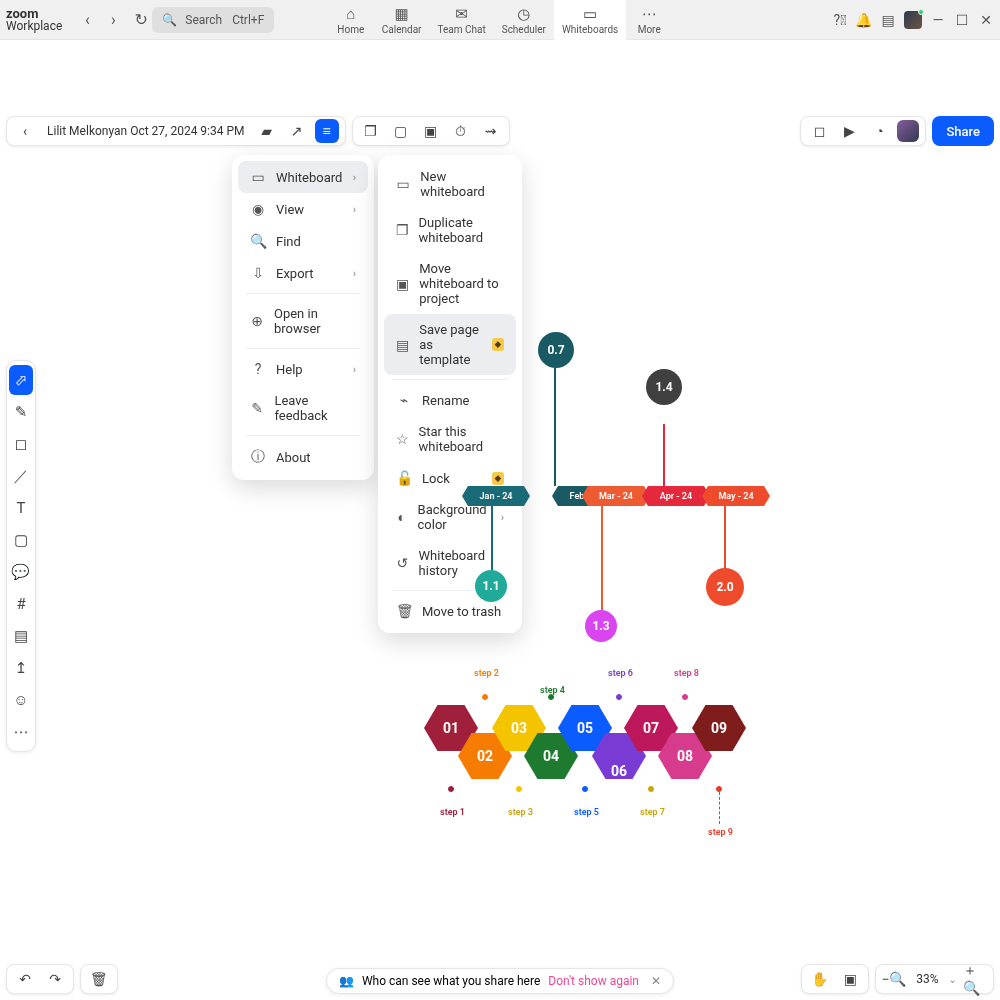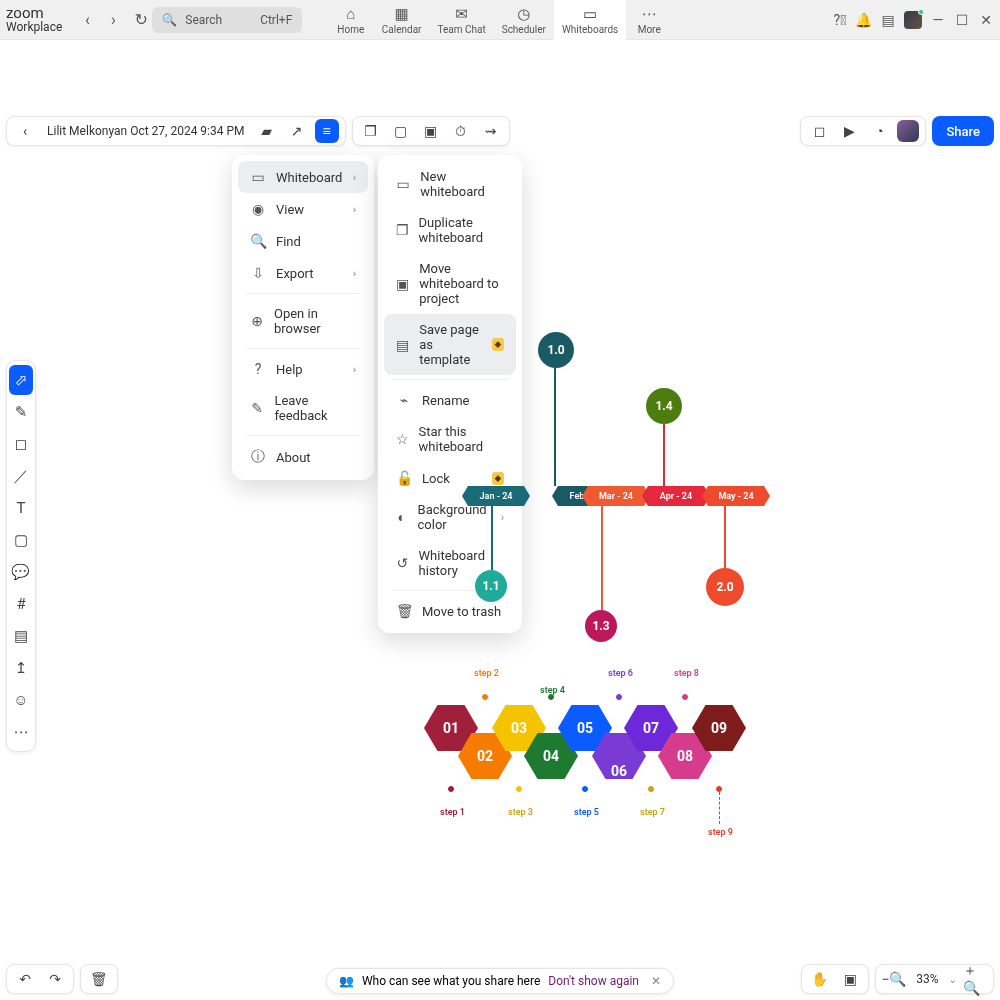--- a/index.html
+++ b/index.html
@@ -1,21 +1,21 @@
 <!DOCTYPE html>
 <html><head>
 <meta charset="utf-8">
 <style>
   * { box-sizing: border-box; margin: 0; padding: 0; font-family: -apple-system, BlinkMacSystemFont, "Segoe UI", Roboto, Arial, sans-serif; }
   body { background: #f0f0f0; width: 1000px; height: 1000px; overflow: hidden; position: relative; }
   
   
   .app-bar { background: #f0f0f0; height: 40px; display: flex; align-items: center; padding: 0 6px; border-bottom: 1px solid #e5e5e5; }
   .brand { display: flex; flex-direction: column; line-height: 1; margin-right: 8px; }
-  .brand-zoom { font-size: 15px; font-weight: 400; color: #333; }
+  .brand-zoom { font-size: 13px; font-weight: 700; color: #333; }
   .brand-wp { font-size: 12px; font-weight: 400; color: #333; }
   .nav-arrows { display: flex; gap: 4px; margin: 0 6px; }
   .icon-btn { width: 22px; height: 22px; display: flex; align-items: center; justify-content: center; color: #555; cursor: pointer; border-radius: 4px; }
   .search-box { background: #dfdfdf; border-radius: 6px; height: 26px; display: flex; align-items: center; padding: 0 10px; gap: 8px; color: #555; font-size: 12px; }
   .app-tabs { display: flex; margin-left: auto; margin-right: auto; position: absolute; left: 50%; transform: translateX(-50%); top: 0; height: 40px; }
   .app-tab { display: flex; flex-direction: column; align-items: center; justify-content: center; padding: 0 8px; font-size: 10px; color: #555; cursor: pointer; height: 40px; min-width: 46px; }
   .app-tab.active { background: #fff; }
   .app-tab .ticon { font-size: 15px; margin-bottom: 1px; }
   .right-ctrls { display: flex; gap: 8px; align-items: center; margin-left: auto; }
   .sq16 { width: 16px; height: 16px; display:flex; align-items:center; justify-content:center; color:#555; font-size:14px;}
@@ -65,40 +65,40 @@
   
   .hex { position:absolute; width:54px; height:46px; display:flex; align-items:center; justify-content:center; color:#fff; font-weight:700; font-size:14px; clip-path: polygon(25% 0, 75% 0, 100% 50%, 75% 100%, 25% 100%, 0 50%);}
   .step-dot { position:absolute; width:6px; height:6px; border-radius:50%; border:1px solid;}
   .step-line { position:absolute; border-left:1px dashed; height:60px;}
   .step-label { position:absolute; font-size:9px; font-weight:600;}
   
   
   .bottom-left { position:absolute; left:6px; bottom:6px; display:flex; gap:6px;}
   .bottom-right { position:absolute; right:6px; bottom:6px; display:flex; gap:6px; align-items:center;}
   .notice { position:absolute; left:50%; transform:translateX(-50%); bottom:6px; background:#fff; border:1px solid #e5e5e5; border-radius:20px; padding:5px 12px; display:flex; align-items:center; gap:8px; font-size:12px; box-shadow:0 1px 4px rgba(0,0,0,.08);}
-  .notice a { color:#701a75; text-decoration:none; cursor:pointer;}
+  .notice a { color:#ec4899; text-decoration:none; cursor:pointer;}
   .zoom-display { font-size:12px; color:#333; padding:0 4px;}
 </style>
 </head>
 <body>
 
 <div class="app-bar">
   <div class="brand">
     <span class="brand-zoom">zoom</span>
     <span class="brand-wp">Workplace</span>
   </div>
   <div class="nav-arrows">
     <div class="icon-btn">‹</div>
     <div class="icon-btn">›</div>
   </div>
   <div class="icon-btn">↻</div>
   <div class="search-box">
     <span>🔍</span>
     <span>Search</span>
-    <span style="margin-left:30px">Ctrl+F</span>
+    <span style="margin-left:2px">Ctrl+F</span>
   </div>
 
   <div class="app-tabs">
     <div class="app-tab">
         <span class="ticon">⌂</span>
         <span>Home</span>
       </div>
     <div class="app-tab">
         <span class="ticon">▦</span>
         <span>Calendar</span>
@@ -290,26 +290,26 @@
   <div class="node-line" style="top:466px; left:491px; height:64px; background:#1a6b78;"></div>
   <div class="node-line" style="top:328px; left:554px; height:118px; background:#195a64;"></div>
   <div class="node-line" style="top:466px; left:601px; height:104px; background:#ee5a32;"></div>
   <div class="node-line" style="top:384px; left:663px; height:62px; background:#e6283c;"></div>
   <div class="node-line" style="top:466px; left:724px; height:64px; background:#ed4b2b;"></div>
 
   <div class="node-circle" style="top:530px; left:475px; background:#1faa9a;">
       <span>1.1</span>
     </div>
   <div class="node-circle" style="top:292px; left:538px; width:36px; height:36px; background:#195a64;">
-      <span>1.0</span>
-    </div>
-  <div class="node-circle" style="top:570px; left:585px; background:#be185d;">
+      <span>0.7</span>
+    </div>
+  <div class="node-circle" style="top:570px; left:585px; background:#d946ef;">
       <span>1.3</span>
     </div>
-  <div class="node-circle" style="top:348px; left:646px; width:36px; height:36px; background:#4d7c0f;">
+  <div class="node-circle" style="top:329px; left:646px; width:36px; height:36px; background:#404040;">
       <span>1.4</span>
     </div>
   <div class="node-circle" style="top:528px; left:706px; width:38px; height:38px; background:#ed4b2b;">
       <span>2.0</span>
     </div>
 
   <div class="hex" style="top:665px; left:424px; background:#a01f3a;">
       <span>01</span>
     </div>
   <div class="hex" style="top:693px; left:458px; background:#f57c00;">
@@ -320,21 +320,21 @@
     </div>
   <div class="hex" style="top:693px; left:524px; background:#1e7a2e;">
       <span>04</span>
     </div>
   <div class="hex" style="top:665px; left:558px; background:#0b5cff;text-align:right;">
       <span>05</span>
     </div>
   <div class="hex" style="top:693px; left:592px; background:#7a3bd4;align-items:flex-end;">
       <span>06</span>
     </div>
-  <div class="hex" style="top:665px; left:624px; background:#6d28d9;">
+  <div class="hex" style="top:665px; left:624px; background:#be185d;">
       <span>07</span>
     </div>
   <div class="hex" style="top:693px; left:658px; background:#d63b8c;">
       <span>08</span>
     </div>
   <div class="hex" style="top:665px; left:692px; background:#7f1d1d;">
       <span>09</span>
     </div>
 
   <div class="step-dot" style="top:746px; left:448px; background:#a01f3a; border-color:#a01f3a;"></div>

